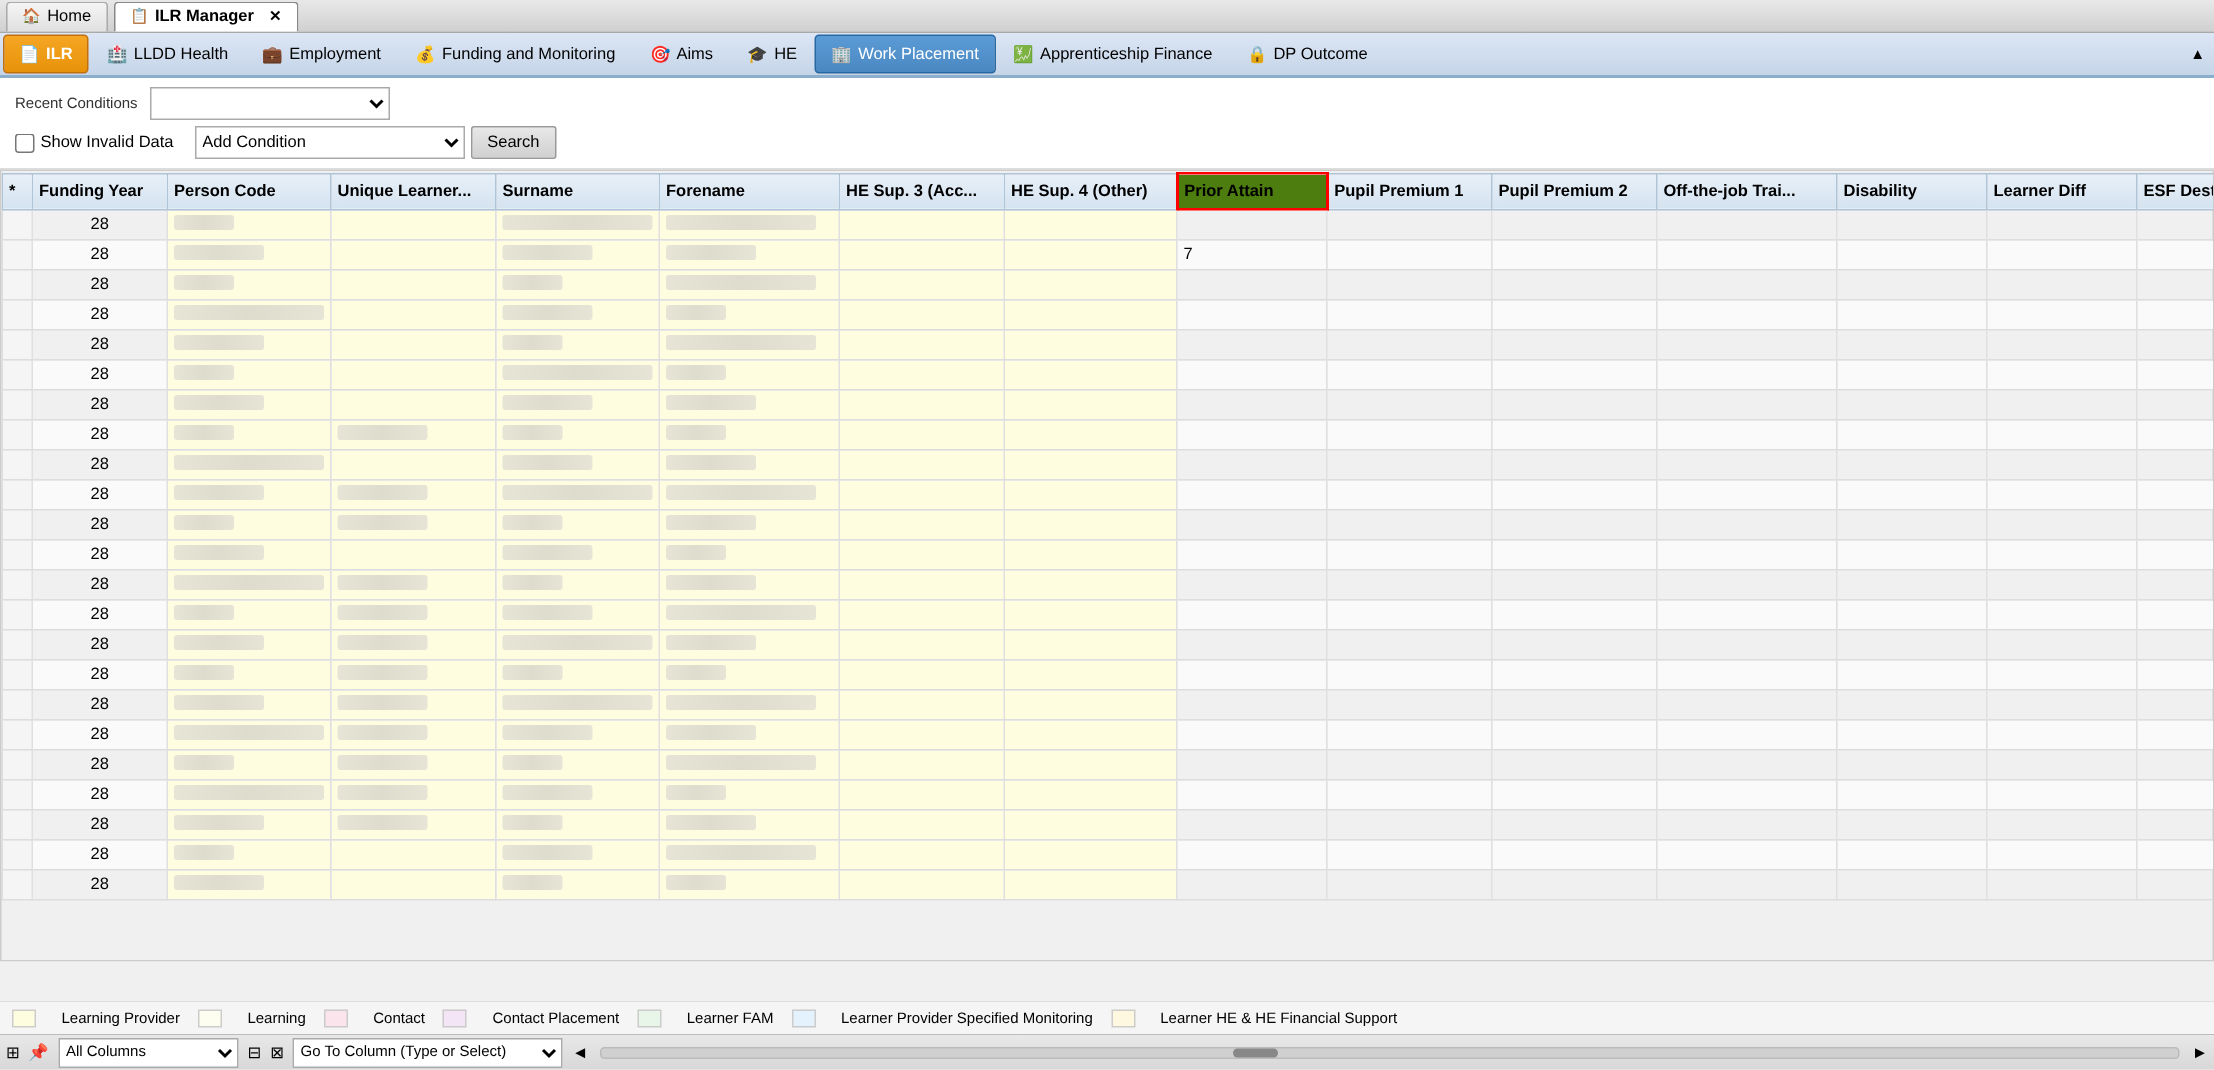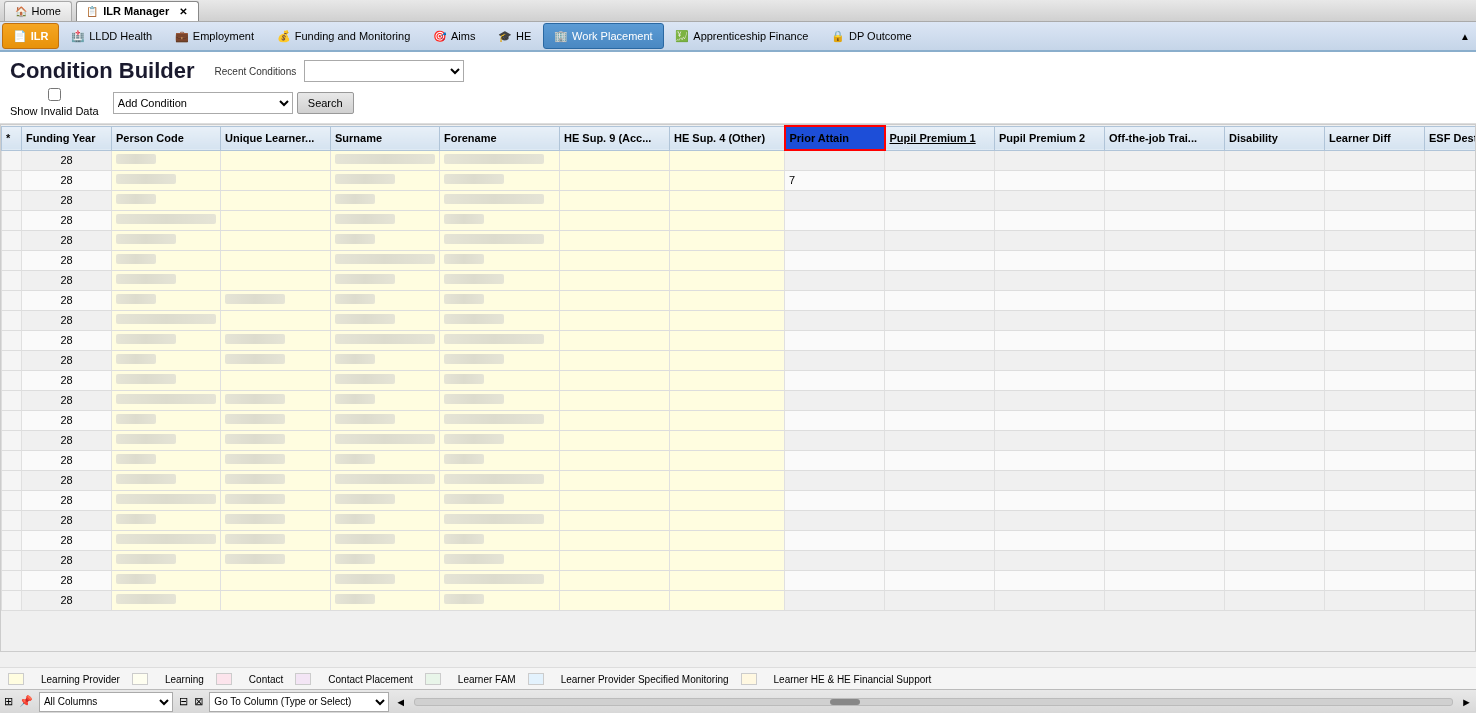--- a/index.html
+++ b/index.html
@@ -74,21 +74,21 @@
       border-bottom: 1px solid #ddd;
     }
     .cb-title { font-size: 22px; font-weight: bold; color: #1a1a2e; display: inline-block; margin-right: 12px; }
     .cb-row1 { display: flex; align-items: center; gap: 8px; margin-bottom: 4px; }
     .cb-row2 { display: flex; align-items: center; gap: 4px; }
     .recent-label { font-size: 10px; color: #333; }
     .recent-select {
       width: 160px; height: 22px; font-size: 11px;
       border: 1px solid #aaa; background: white;
     }
-    .show-invalid { display: flex; align-items: center; gap: 4px; font-size: 11px; flex-direction: column; }
+    .show-invalid { display: flex; align-items: center; gap: 4px; font-size: 11px; }
     .add-condition-select {
       width: 180px; height: 22px; font-size: 11px;
       border: 1px solid #aaa; background: white;
     }
     .search-btn {
       padding: 2px 10px; height: 22px;
       background: linear-gradient(to bottom, #e8e8e8, #d0d0d0);
       border: 1px solid #999; border-radius: 2px;
       cursor: pointer; font-size: 11px;
     }
@@ -113,21 +113,21 @@
       font-weight: bold;
       white-space: nowrap;
       position: sticky;
       top: 0;
       z-index: 10;
       cursor: pointer;
       text-align: left;
       height: 24px;
     }
     thead th.highlighted {
-      background: #1d4ed8;
+      background: #4d7c0f;
       border: 2px solid red;
     }
     tbody tr { height: 20px; }
     tbody tr:nth-child(even) { background: #fafafa; }
     tbody td {
       border: 1px solid #ddd;
       border-right: 1px solid #e0e0e0;
       padding: 1px 4px;
       font-size: 11px;
       white-space: nowrap;
@@ -148,21 +148,21 @@
       background: linear-gradient(to bottom, #e8e8e8, #d8d8d8);
       border-top: 1px solid #bbb;
       height: 24px;
       display: flex;
       align-items: center;
       padding: 0 4px;
       gap: 6px;
       font-size: 11px;
     }
     .col-select {
-      width: 134px; height: 20px; font-size: 10px;
+      width: 120px; height: 20px; font-size: 10px;
       border: 1px solid #aaa; background: white;
     }
     .goto-select {
       width: 180px; height: 20px; font-size: 10px;
       border: 1px solid #aaa; background: white;
     }
     .legend-bar {
       position: fixed;
       bottom: 24px; left: 0; right: 0;
       background: #f5f5f5;
@@ -245,21 +245,20 @@
     <span>🔒</span>
     <span>DP Outcome</span>
   </button>
   <div class="nav-right">
     <span style="font-size:10px;cursor:pointer;">▲</span>
   </div>
 </div>
 
 <div class="condition-builder-header">
   <div class="cb-row1">
-    <span class="cb-title">Condition Builder</span>
     <span class="recent-label">Recent Conditions</span>
     <select class="recent-select">
       <option></option>
     </select>
   </div>
   <div class="cb-row2">
     <label class="show-invalid">
       <input type="checkbox" style="">
       <span>Show Invalid Data</span>
     </label>
@@ -274,24 +273,24 @@
 <div class="grid-container">
   <table>
     <thead>
       <tr>
         <th style="width:20px;">*</th>
         <th style="width:90px;">Funding Year</th>
         <th style="width:100px;">Person Code</th>
         <th style="width:110px;">Unique Learner...</th>
         <th style="width:100px;">Surname</th>
         <th style="width:120px;">Forename</th>
-        <th style="width:110px;">HE Sup. 9 (Acc...</th>
+        <th style="width:110px;">HE Sup. 3 (Acc...</th>
         <th style="width:115px;margin-top:37px;">HE Sup. 4 (Other)</th>
         <th style="width:100px;" class="highlighted">Prior Attain</th>
-        <th style="width:110px;text-decoration:underline;">Pupil Premium 1</th>
+        <th style="width:110px;">Pupil Premium 1</th>
         <th style="width:110px;">Pupil Premium 2</th>
         <th style="width:120px;">Off-the-job Trai...</th>
         <th style="width:100px;">Disability</th>
         <th style="width:100px;">Learner Diff</th>
         <th style="width:120px;">ESF Destination</th>
       </tr>
     </thead>
     <tbody id="grid-body">
     <tr>
           <td class="col-star"></td>

